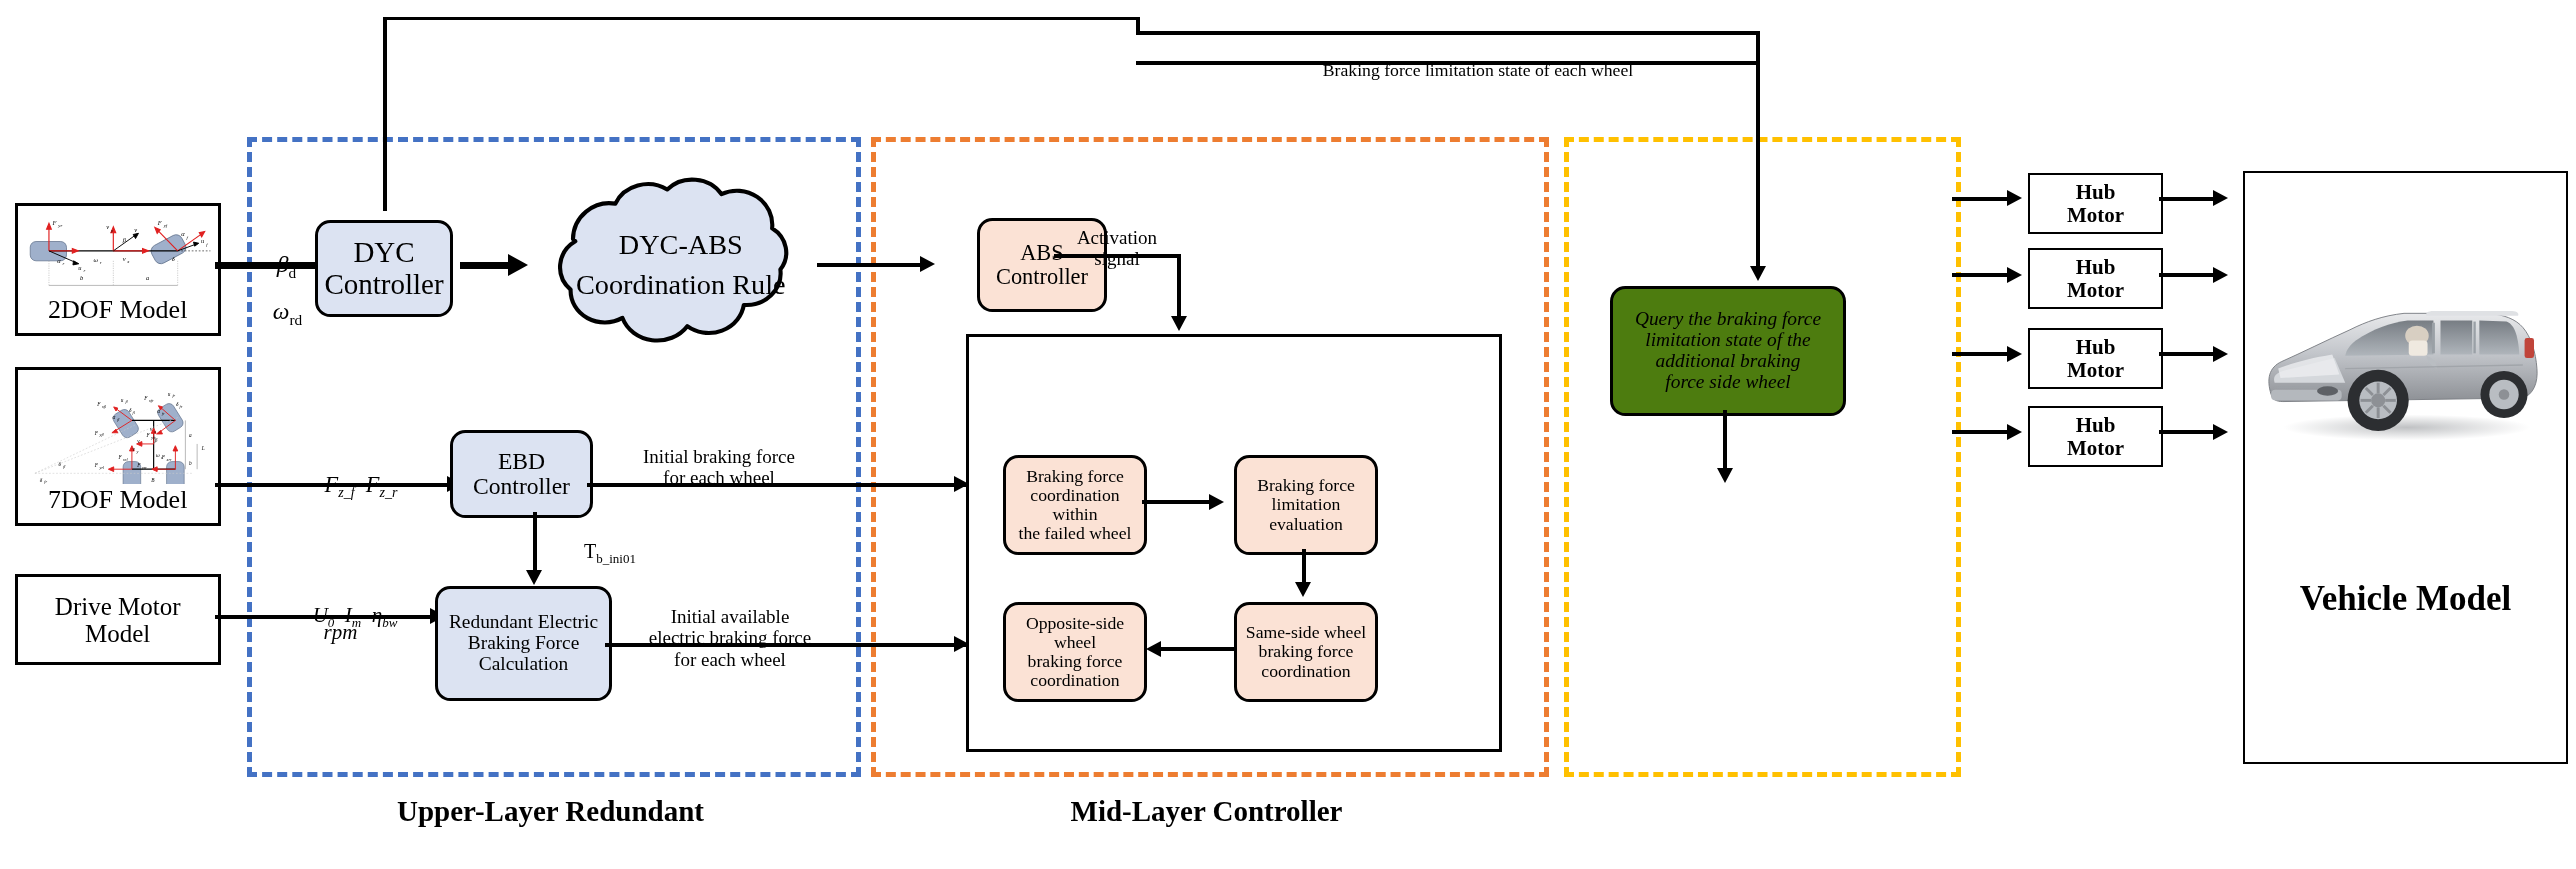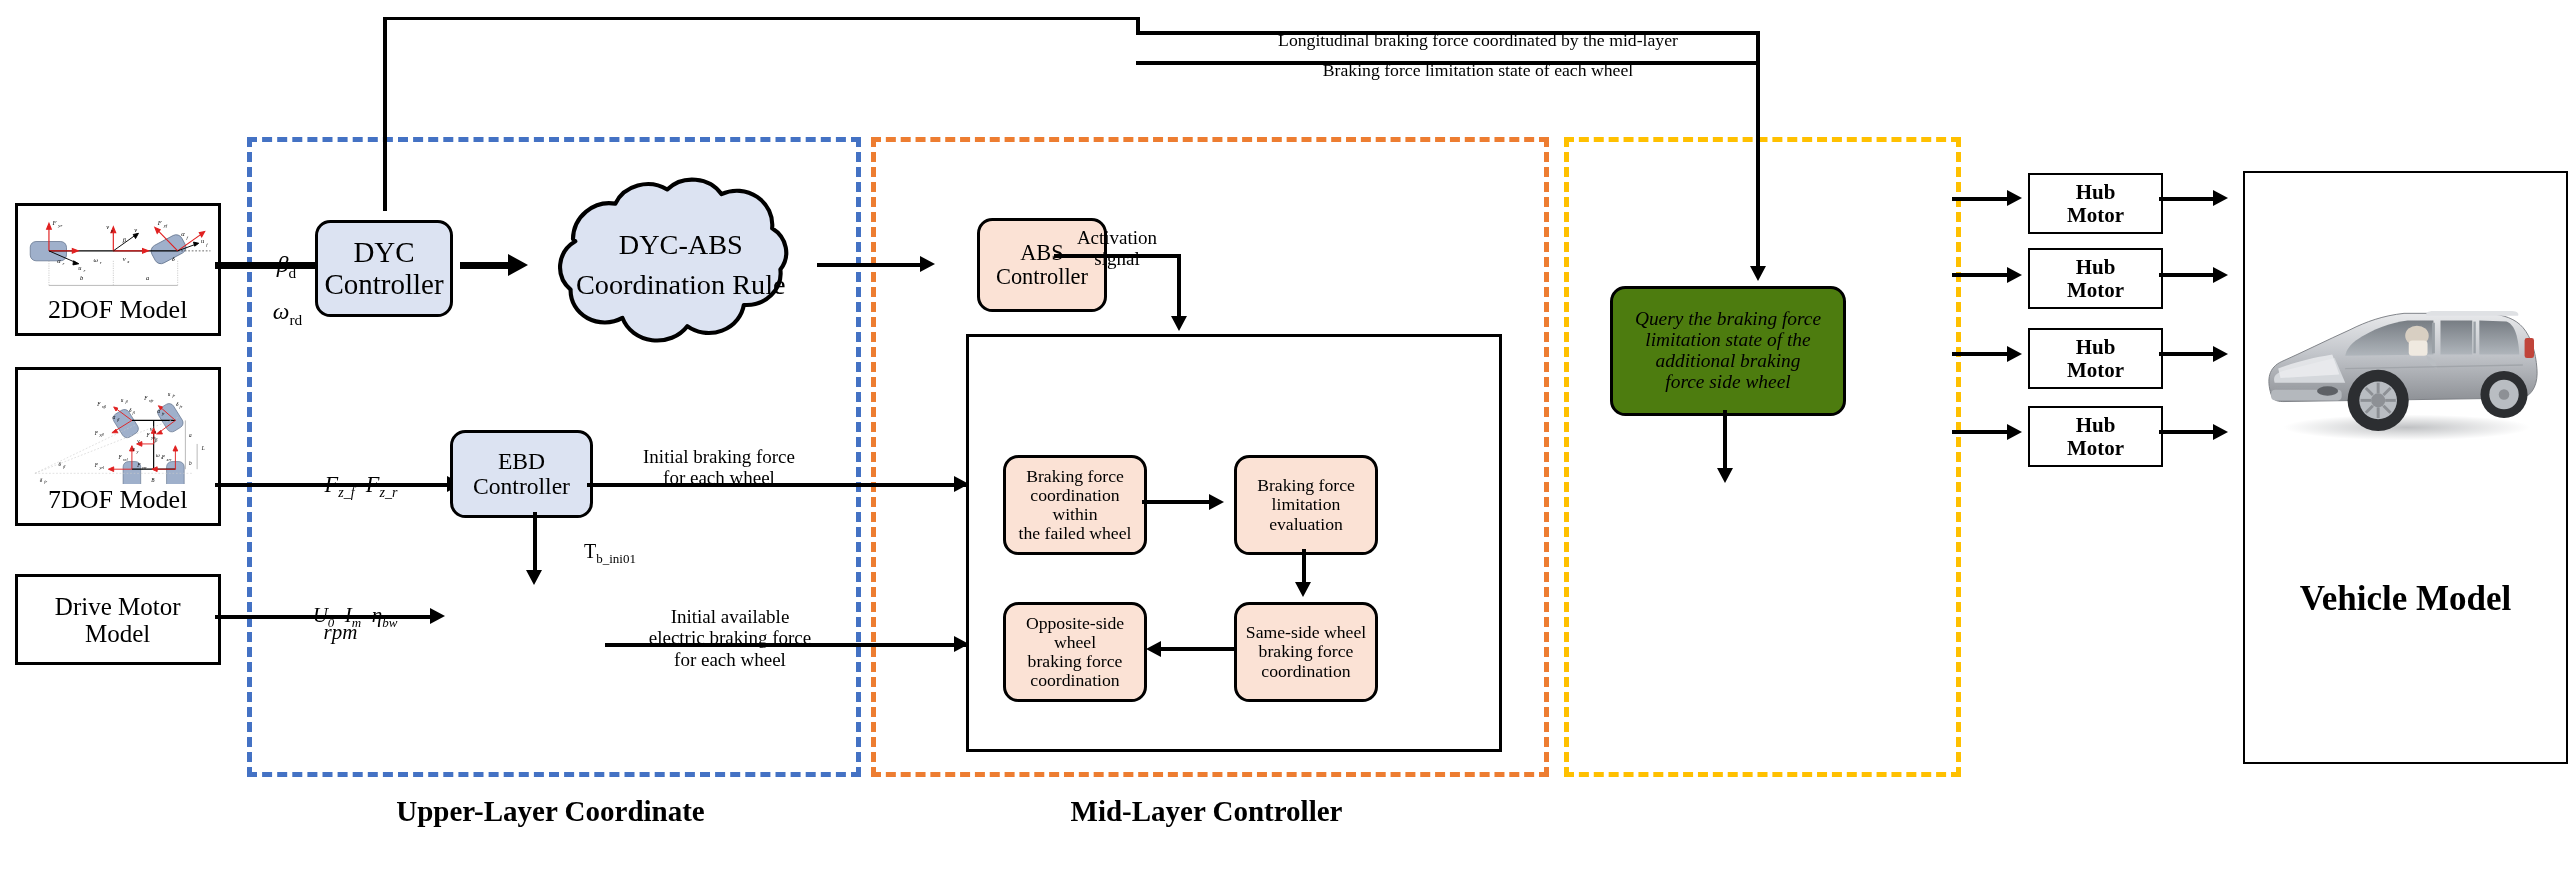--- a/index.html
+++ b/index.html
@@ -61,21 +61,20 @@
   <div class="region orange" style="left:871px;top:137px;width:668px;height:630px;"></div>
   <div class="region yellow" style="left:1564px;top:137px;width:387px;height:630px;"></div>
 
   <div class="hline" style="left:383px;top:16.5px;width:757px;"></div>
   <div class="vline" style="left:383px;top:16.5px;height:194px;"></div>
   <div class="vline" style="left:1136px;top:16.5px;height:14px;"></div>
 
 
   <div class="hline" style="left:1136px;top:31px;width:624px;"></div>
   <div class="vline" style="left:1756px;top:31px;height:31px;"></div>
-  <div class="lbl" style="left:1166px;top:31px;width:624px;font-size:17.7px;">Longitudinal braking force coordinated by the mid-layer</div>
 
   <div class="hline" style="left:1136px;top:61px;width:624px;"></div>
   <div class="lbl" style="left:1166px;top:61px;width:624px;font-size:17.7px;">Braking force limitation state of each wheel</div>
 
   <div class="vline" style="left:1756px;top:61px;height:209px;"></div>
   <div class="arrowD" style="left:1750px;top:266px;"></div>
 
   <div class="sbox" style="left:14.7px;top:203px;width:200px;height:127px;flex-direction:column;">
     <svg width="188" height="79" viewBox="0 0 320 135">
       <rect x="10" y="47" width="62" height="33" rx="10" fill="#9FB0CB" stroke="#5a6b86" stroke-width="1.2"></rect>
@@ -282,20 +281,23 @@
   <div class="hline" style="left:587px;top:483px;width:380px;"></div>
   <div class="arrowR" style="left:954px;top:476px;"></div>
   <div class="lbl" style="left:601px;top:446px;width:236px;font-size:19px;">Initial braking force
 for each wheel</div>
 
   <div class="vline" style="left:533px;top:512px;height:62px;"></div>
   <div class="arrowD" style="left:526px;top:570px;"></div>
   <div class="lbl" style="left:545px;top:518px;width:130px;font-size:20px;">
     T<sub style="font-size:13px;">b_ini01</sub></div>
 
+  <div class="rbox blue" style="left:435px;top:586px;width:171px;height:109px;font-size:19.4px;white-space:pre-line;">Redundant Electric
+Braking Force
+Calculation</div>
 
   <div class="hline" style="left:605px;top:643px;width:362px;"></div>
   <div class="arrowR" style="left:954px;top:636px;"></div>
   <div class="lbl" style="left:612px;top:606px;width:236px;font-size:19px;">Initial available
 electric braking force
 for each wheel</div>
 
   <div class="rbox peach" style="left:930px;top:218px;width:124px;height:88px;font-size:22.4px;white-space:pre-line;margin-left:47px;">ABS
 Controller</div>
 
@@ -428,17 +430,17 @@
         <path d="M380,196 a40,40 0 1 1 80,0 a40,40 0 1 1 -80,0" fill="#2c2e31"></path>
         <circle cx="420" cy="196" r="25" fill="#b9bdc2"></circle>
         <circle cx="420" cy="196" r="9" fill="#8d9095"></circle>
         <rect x="455" y="100" width="16" height="34" rx="4" fill="#c0443a"></rect>
         <path d="M150,152 L452,146" stroke="#9da1a6" stroke-width="2.5" opacity="0.8"></path>
       </svg>
     </div>
     <div class="caption-big" style="position:absolute;left:0;top:406px;width:321px;text-align:center;font-size:35px;">Vehicle Model</div>
   </div>
 
-  <div class="lbl bold" style="left:253px;top:795px;width:595px;font-size:29px;">Upper-Layer Coordinate</div>
+  <div class="lbl bold" style="left:253px;top:795px;width:595px;font-size:29px;">Upper-Layer Redundant</div>
   <div class="lbl bold" style="left:877px;top:795px;width:659px;font-size:29px;">Mid-Layer Controller</div>
 
 </div>
 
 
 </body></html>

